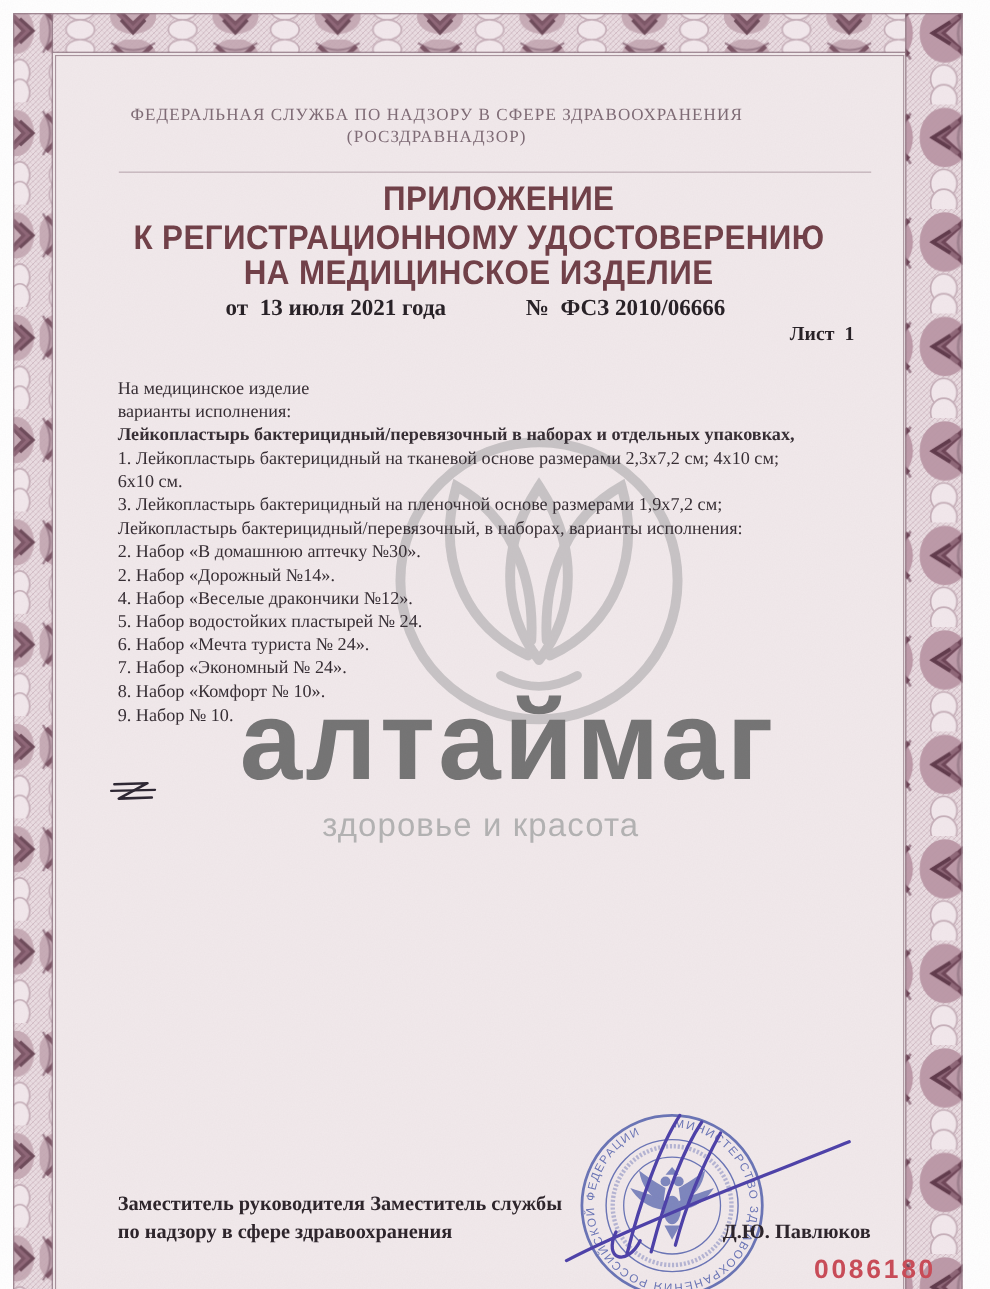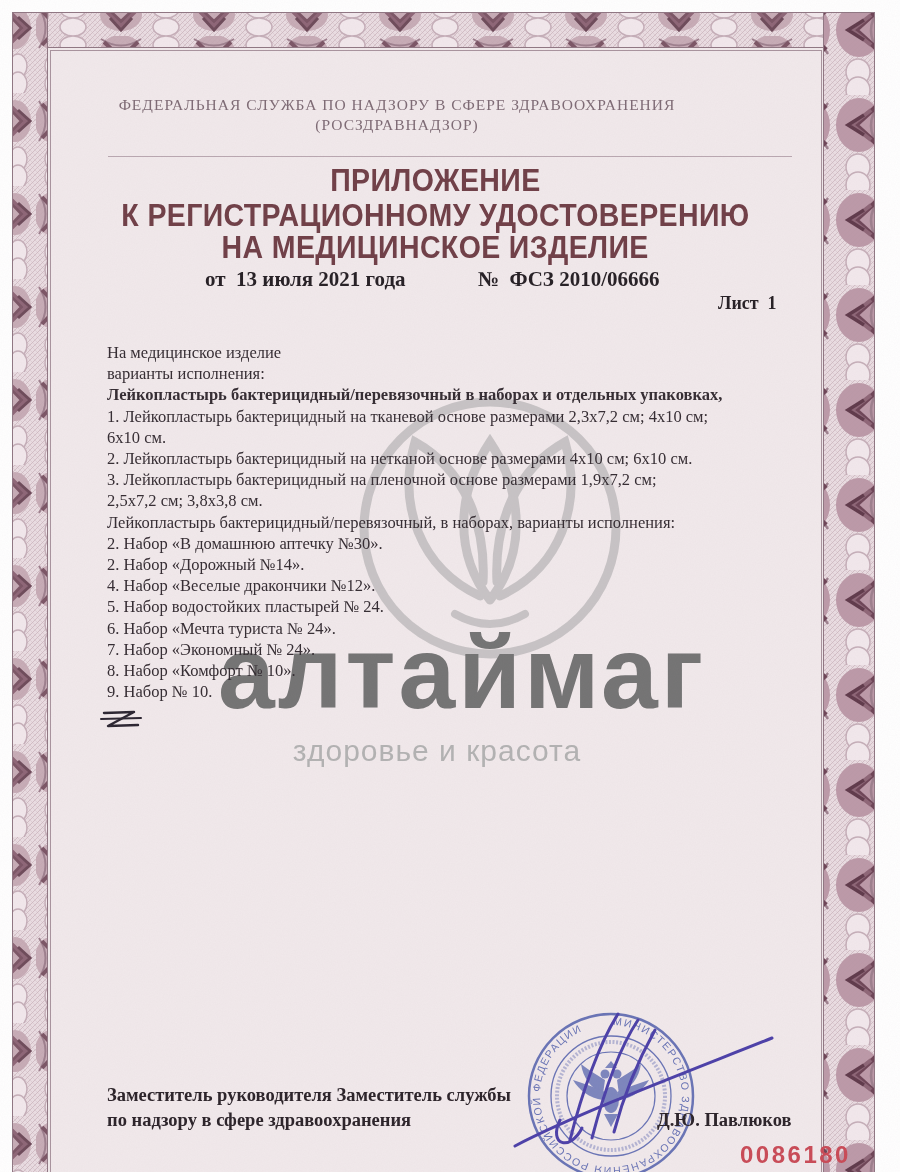--- a/index.html
+++ b/index.html
@@ -103,37 +103,35 @@
   </g>
 </svg>
 
 <div id="wm-brand" class="abs wm">алтаймаг</div>
 <div id="wm-tagline" class="abs wm">здоровье и красота</div>
 
 <div class="abs hdr" style="top:96px;">ФЕДЕРАЛЬНАЯ СЛУЖБА ПО НАДЗОРУ В СФЕРЕ ЗДРАВООХРАНЕНИЯ</div>
 <div class="abs hdr" style="top:116px;">(РОСЗДРАВНАДЗОР)</div>
 <div id="divider" class="abs"></div>
 
-<div class="abs title-line" style="top:163px;"><span>ПРИЛОЖЕНИЕ</span></div>
+<div class="abs title-line" style="top:163px;margin-left:18px;"><span>ПРИЛОЖЕНИЕ</span></div>
 <div class="abs title-line" style="top:198px;"><span>К РЕГИСТРАЦИОННОМУ УДОСТОВЕРЕНИЮ</span></div>
 <div class="abs title-line" style="top:230px;"><span>НА МЕДИЦИНСКОЕ ИЗДЕЛИЕ</span></div>
 
 <div class="abs issue" style="left:205px;top:267px;">от  13 июля 2021 года</div>
 <div class="abs issue" style="left:478px;top:267px;">№  ФСЗ 2010/06666</div>
 <div class="abs issue" style="left:718px;top:293px;font-size:18px;">Лист  1</div>
 
 <div id="bodyblock" class="abs">
   <div class="bl">На медицинское изделие</div>
   <div class="bl">варианты исполнения:</div>
   <div class="bl b">Лейкопластырь бактерицидный/перевязочный в наборах и отдельных упаковках,</div>
   <div class="bl">1. Лейкопластырь бактерицидный на тканевой основе размерами 2,3х7,2 см; 4х10 см;</div>
   <div class="bl">6х10 см.</div>
-  <div class="bl">2. Лейкопластырь бактерицидный на нетканой основе размерами 4х10 см; 6х10 см.</div>
   <div class="bl">3. Лейкопластырь бактерицидный на пленочной основе размерами 1,9х7,2 см;</div>
-  <div class="bl">2,5х7,2 см; 3,8х3,8 см.</div>
   <div class="bl">Лейкопластырь бактерицидный/перевязочный, в наборах, варианты исполнения:</div>
   <div class="bl">2. Набор «В домашнюю аптечку №30».</div>
   <div class="bl">2. Набор «Дорожный №14».</div>
   <div class="bl">4. Набор «Веселые дракончики №12».</div>
   <div class="bl">5. Набор водостойких пластырей № 24.</div>
   <div class="bl">6. Набор «Мечта туриста № 24».</div>
   <div class="bl">7. Набор «Экономный № 24».</div>
   <div class="bl">8. Набор «Комфорт № 10».</div>
   <div class="bl">9. Набор № 10.</div>
 </div>

